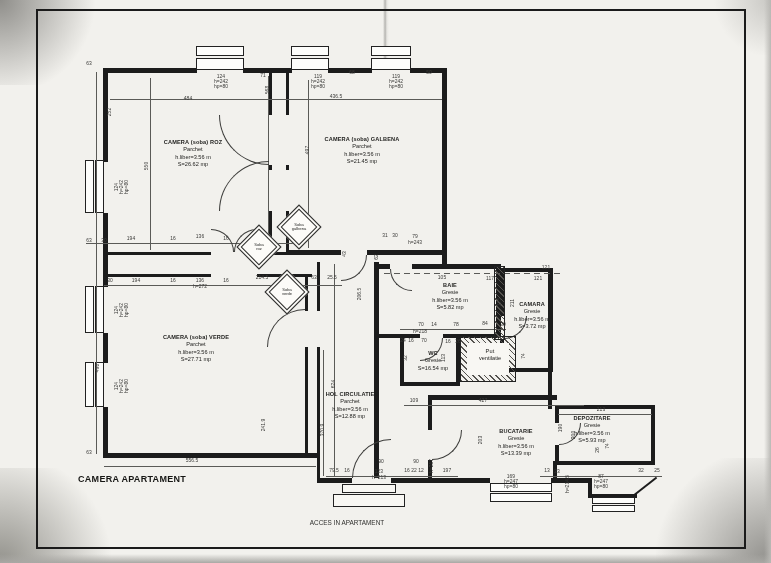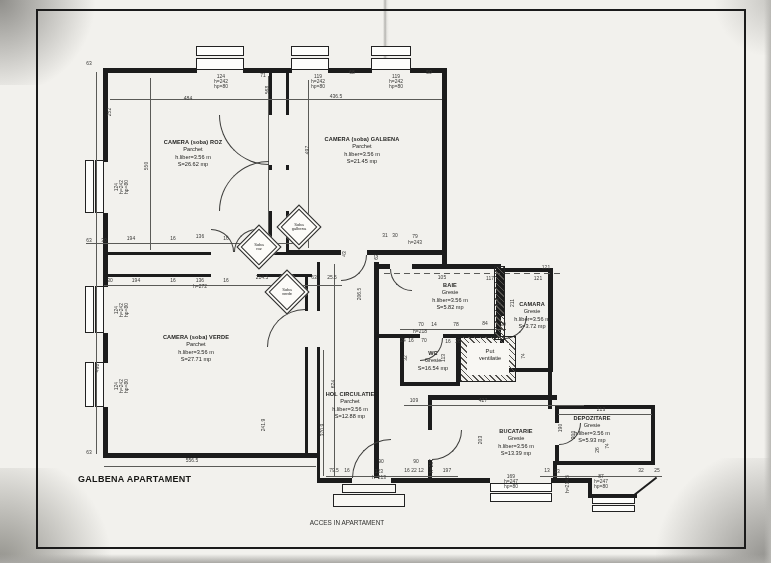--- a/index.html
+++ b/index.html
@@ -369,18 +369,18 @@
       <div>h=247</div>
       <div>hp=80</div>
     </div>
     <div class="dim" style="left: 547px; top: 471px;">13</div>
     <div class="dim" style="left: 557px; top: 472px;">23</div>
     <div class="dim" style="left: 641px; top: 471px;">32</div>
     <div class="dim" style="left: 657px; top: 471px;">25</div>
     <div class="dim r90" style="left: 568px; top: 484px;">h=214.5</div>
   </div>
 
-<div class="plan-title">GALBENA APARTAMENT</div>
+<div class="plan-title">CAMERA APARTAMENT</div>
 <div class="entrance-label">ACCES IN APARTAMENT</div>
 
 <div class="chamfer"></div>
 <div class="step" style="left:342px;top:484px;width:54px;height:9px;"></div>
 <div class="step" style="left:333px;top:494px;width:72px;height:13px;"></div>
 
 </body></html>

